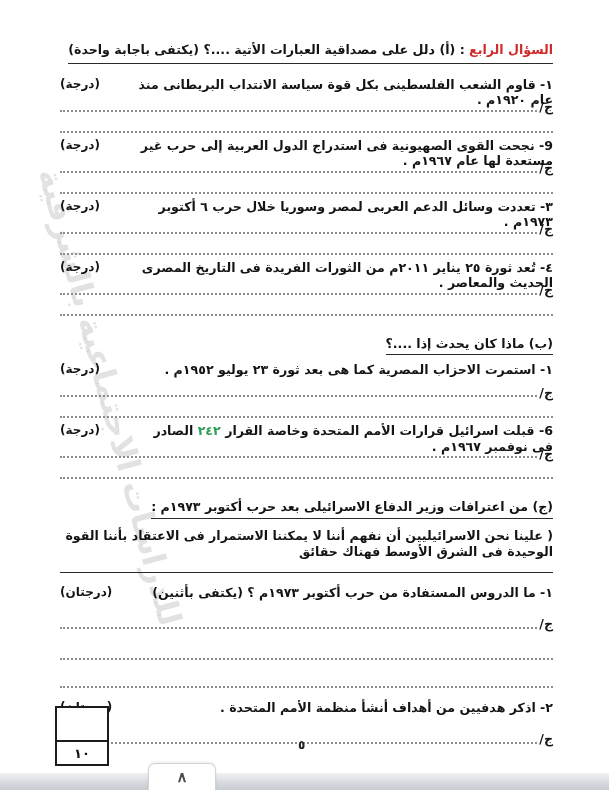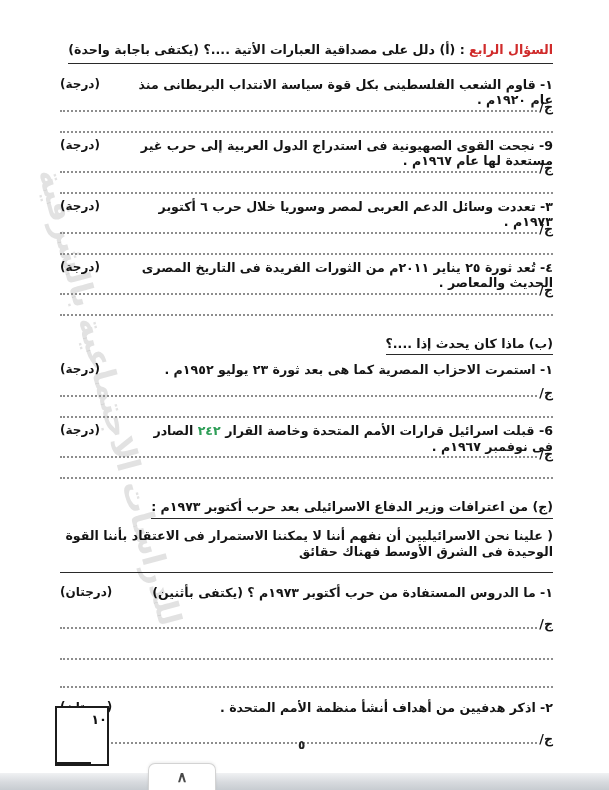--- a/index.html
+++ b/index.html
@@ -40,21 +40,21 @@
   .sec-hdr{margin-top:20px;margin-bottom:2px;}
   .sec-hdr-inner{display:inline-block;border-bottom:1.6px solid #2a2a2a;padding-bottom:3px;}
   .quote{margin-top:9px;}
   .quote-inner{display:inline-block;border-bottom:1.6px solid #2a2a2a;padding-bottom:12px;}
   .c-item .ans-line{height:27px;}
   .c-item .dot-line{height:26px;}
   .c-item .q-row{padding-top:12px;height:20px;}
   .green{color:#2e9e57;}
   
   .score-box{position:absolute;left:55px;top:706px;width:50px;height:56px;
-    border:2px solid #1c1c1c;background:#fff;z-index:3;display:flex;flex-direction:row;}
+    border:2px solid #1c1c1c;background:#fff;z-index:3;display:flex;flex-direction:column;}
   .score-top{flex:1;border-bottom:2px solid #1c1c1c;}
   .score-bottom{height:22px;display:flex;align-items:center;justify-content:center;
     font-weight:bold;font-size:13px;color:#111;}
   .page-num{position:absolute;left:298px;top:738px;z-index:3;font-size:12px;color:#222;
     font-weight:bold;}
   .bottom-bar{position:absolute;left:0;bottom:0;width:609px;height:17px;z-index:4;
     background:linear-gradient(180deg,#f0f1f3 0%,#d7dade 55%,#c7ccd1 100%);}
   .scroll-btn{position:absolute;left:148px;bottom:0;width:68px;height:27px;z-index:5;
     background:#ffffff;border:1px solid #d3d3d3;border-bottom:none;
     border-radius:7px 7px 0 0;box-shadow:0 -1px 3px rgba(0,0,0,0.08);

